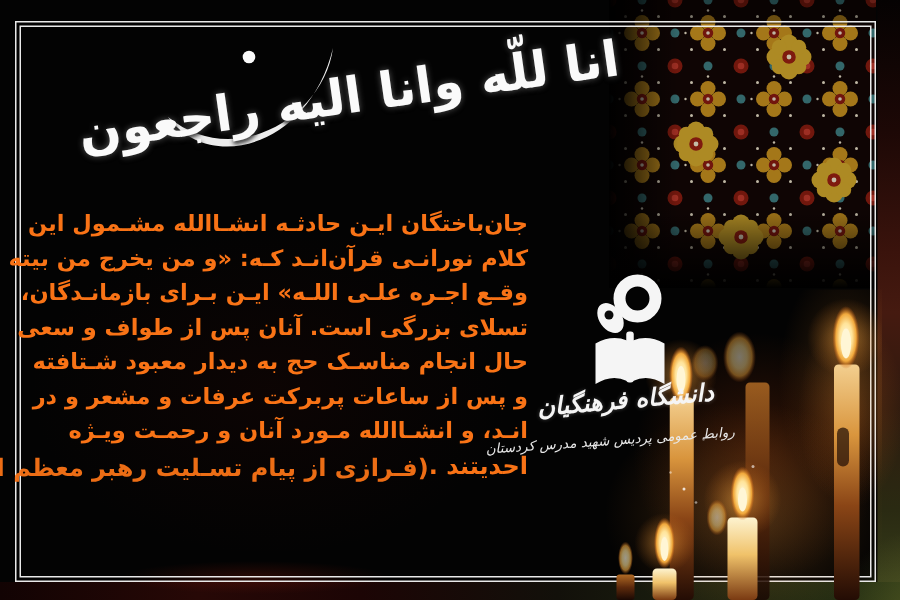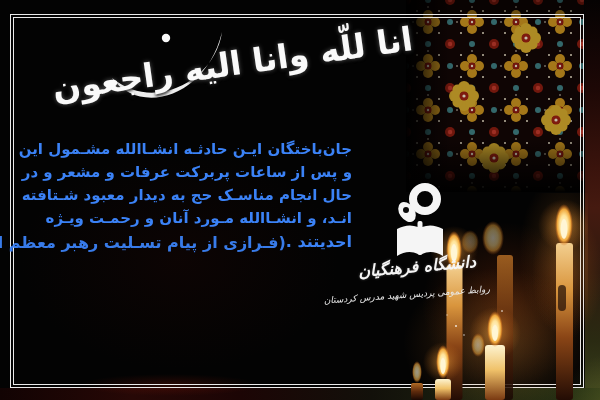--- a/index.html
+++ b/index.html
@@ -29,21 +29,21 @@
   .frame{left:10px;top:14px;width:574px;height:374px;z-index:5;box-sizing:border-box;
     border:4px double rgba(245,245,245,.95);}
 
   
   .callig{left:84px;top:42px;width:330px;z-index:7;transform:rotate(-8deg);
     direction:rtl;white-space:nowrap;color:#fafafa;font-size:33px;font-weight:bold;letter-spacing:-1px;
     text-shadow:0 0 5px rgba(255,255,255,.35),0 2px 3px rgba(0,0,0,.9);}
   .swoosh{left:96px;top:22px;z-index:7;}
 
   
-  .bodytext{left:46px;top:138px;width:306px;z-index:8;direction:rtl;color:#3b82f6;}
+  .bodytext{left:46px;top:138px;width:306px;z-index:8;direction:rtl;color:#f97316;}
   .bodytext .line{height:23px;line-height:23px;font-size:15px;font-weight:bold;
     text-align:justify;text-align-last:justify;white-space:nowrap;}
   .lastline{display:flex;justify-content:space-between;align-items:center;direction:rtl;height:24px;}
   .closing{font-size:16px;font-weight:bold;line-height:24px;white-space:nowrap;}
   .attrib{font-size:16px;font-weight:bold;margin-left:22px;white-space:nowrap;opacity:.95;}
 
   
   .logo-svg{left:394px;top:182px;z-index:8;}
   .org-name{left:350px;top:257px;width:134px;z-index:8;text-align:center;color:#f5f5f5;
     font-size:16px;font-weight:bold;font-style:italic;transform:rotate(-5deg);direction:rtl;white-space:nowrap;
@@ -213,22 +213,25 @@
   </svg>
 
   <svg class="abs swoosh" width="132" height="96" viewBox="0 0 132 96">
     <path d="M126,10 C120,56 60,92 16,56 C44,94 110,76 126,10 Z" fill="#fafafa" opacity=".95"></path>
     <circle cx="70" cy="16" r="4.2" fill="#fafafa"></circle>
   </svg>
   <div class="abs callig">انا للّه وانا الیه راجعون</div>
 
   <div class="abs bodytext">
     <div class="line">جان‌باختگان ایـن حادثـه انشـاالله مشـمول این</div>
+    <div class="line">کلام نورانـی قرآن‌انـد کـه: «و من یخرج من بیته</div>
+    <div class="line">وقـع اجـره علـی اللـه» ایـن بـرای بازمانـدگان،</div>
+    <div class="line">تسلای بزرگی است. آنان پس از طواف و سعی</div>
+    <div class="line">حال انجام مناسـک حج به دیدار معبود شـتافته</div>
     <div class="line">و پس از ساعات پربرکت عرفات و مشعر و در</div>
-    <div class="line">حال انجام مناسـک حج به دیدار معبود شـتافته</div>
     <div class="line">انـد، و انشـاالله مـورد آنان و رحمـت ویـژه</div>
     <div class="lastline">
       <span class="closing">احدیتند .</span>
       <span class="attrib">(فـرازی از پیام تسـلیت رهبر معظم انقلاب)</span>
     </div>
   </div>
 
   <svg class="abs logo-svg" width="52" height="78" viewBox="0 0 52 78">
     <circle cx="31" cy="17" r="12" fill="none" stroke="#f5f5f5" stroke-width="8"></circle>
     <g transform="rotate(-35 13 30)">

